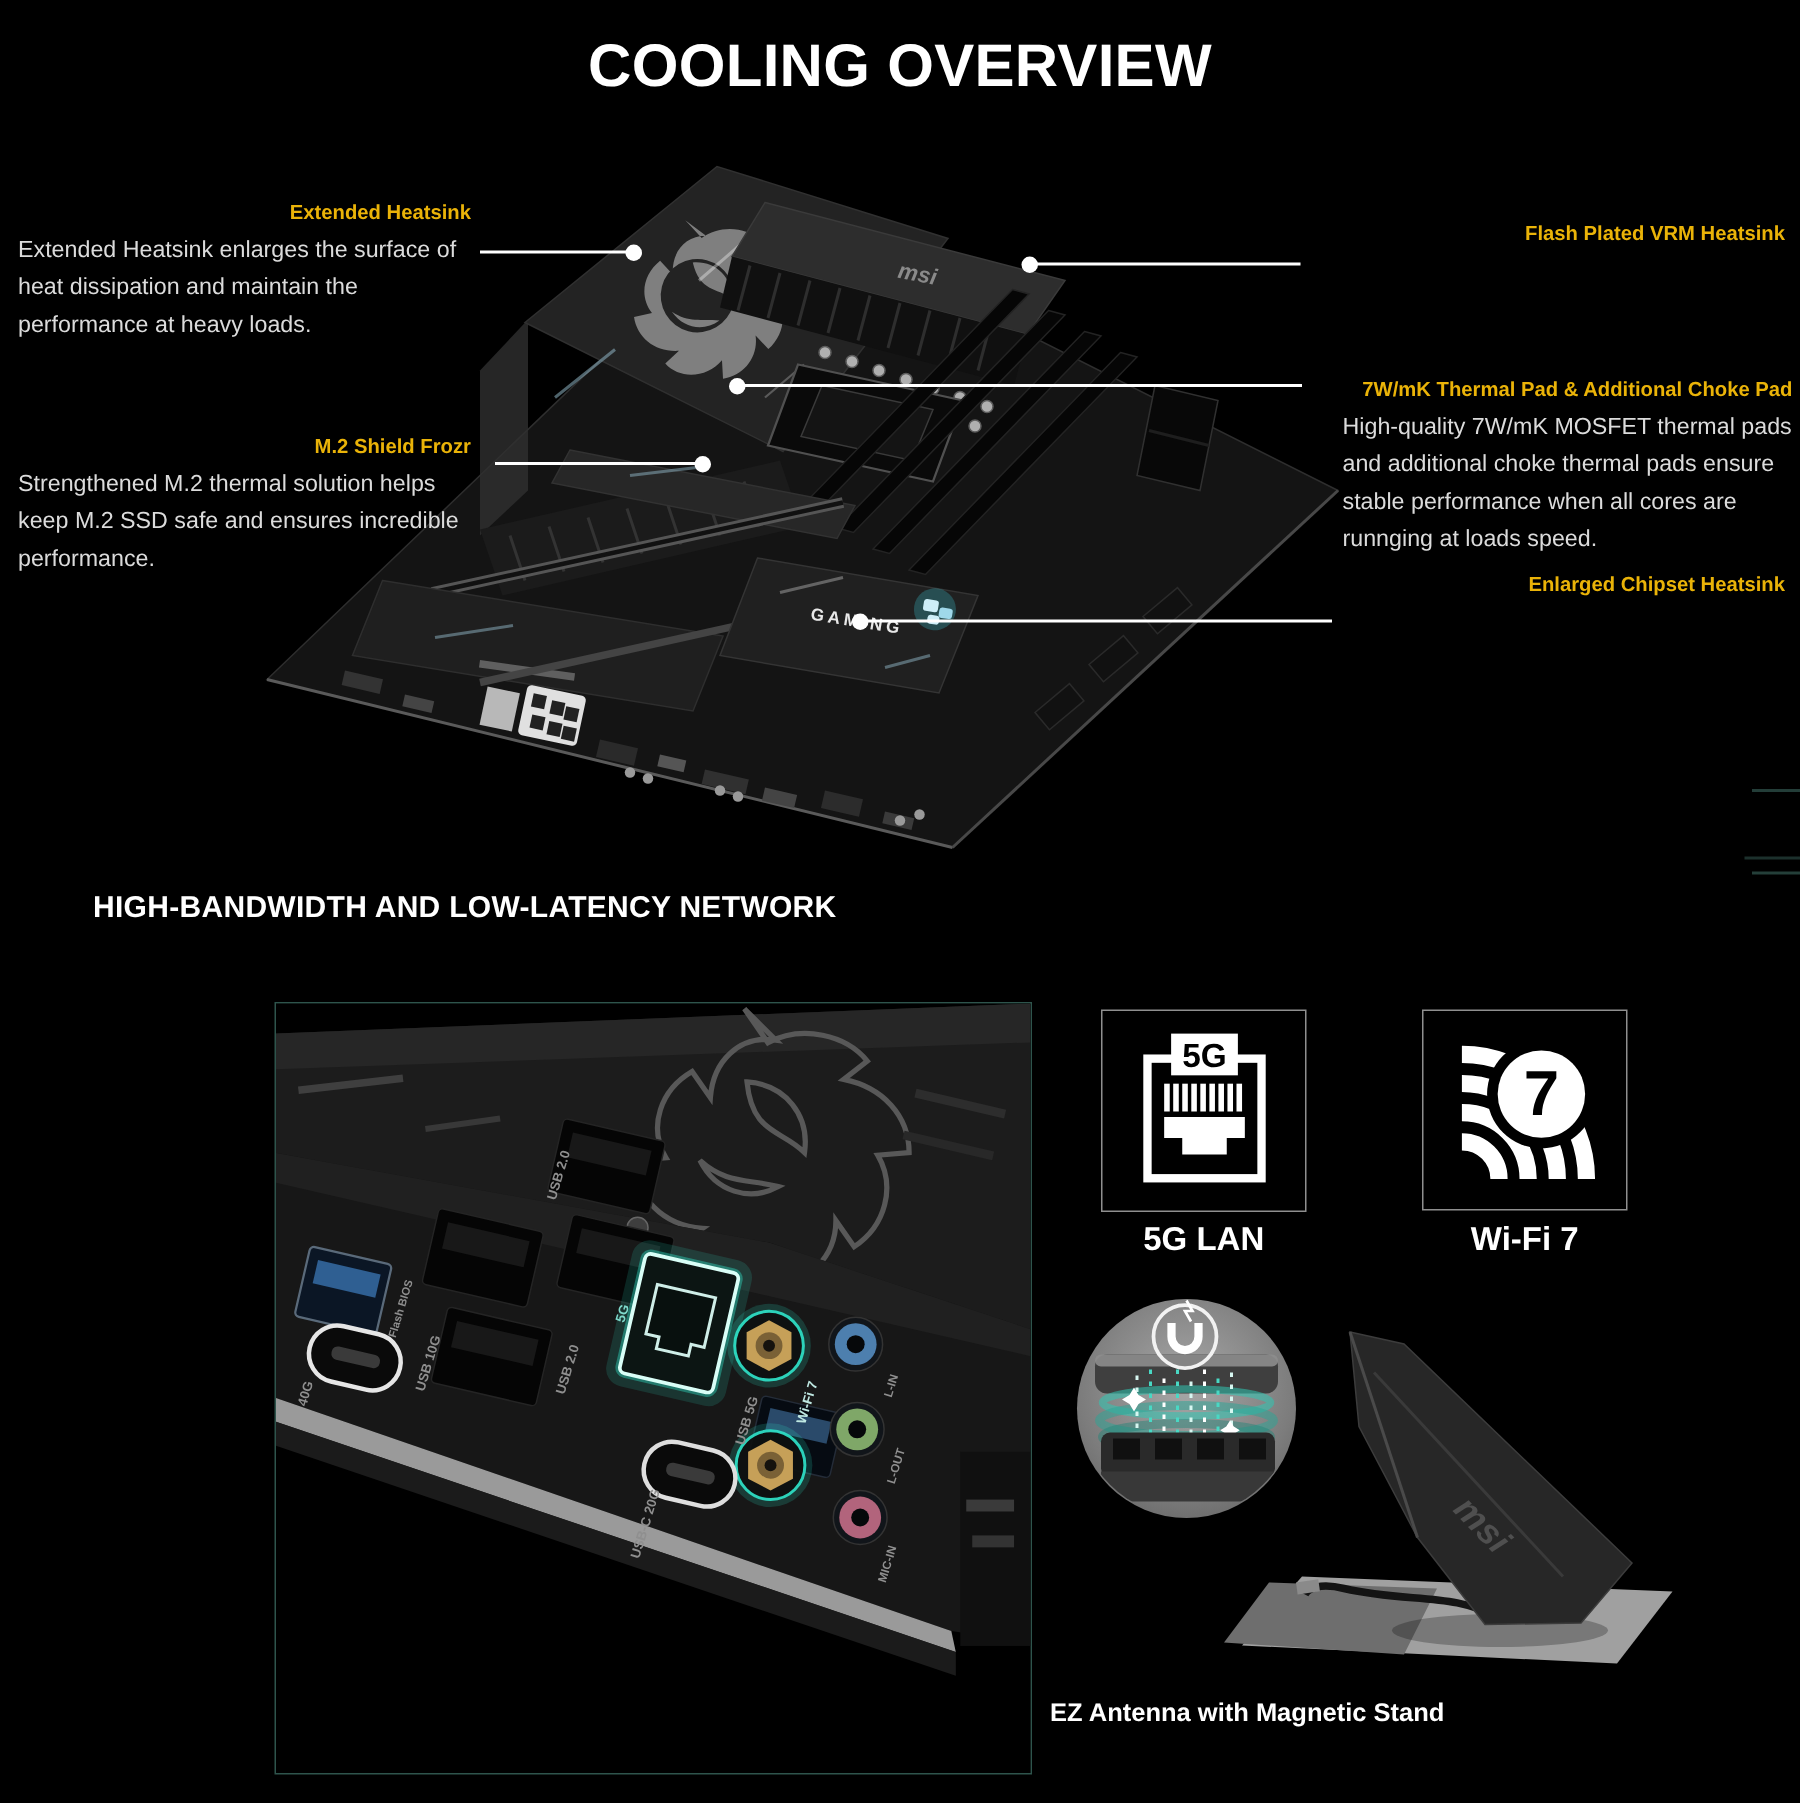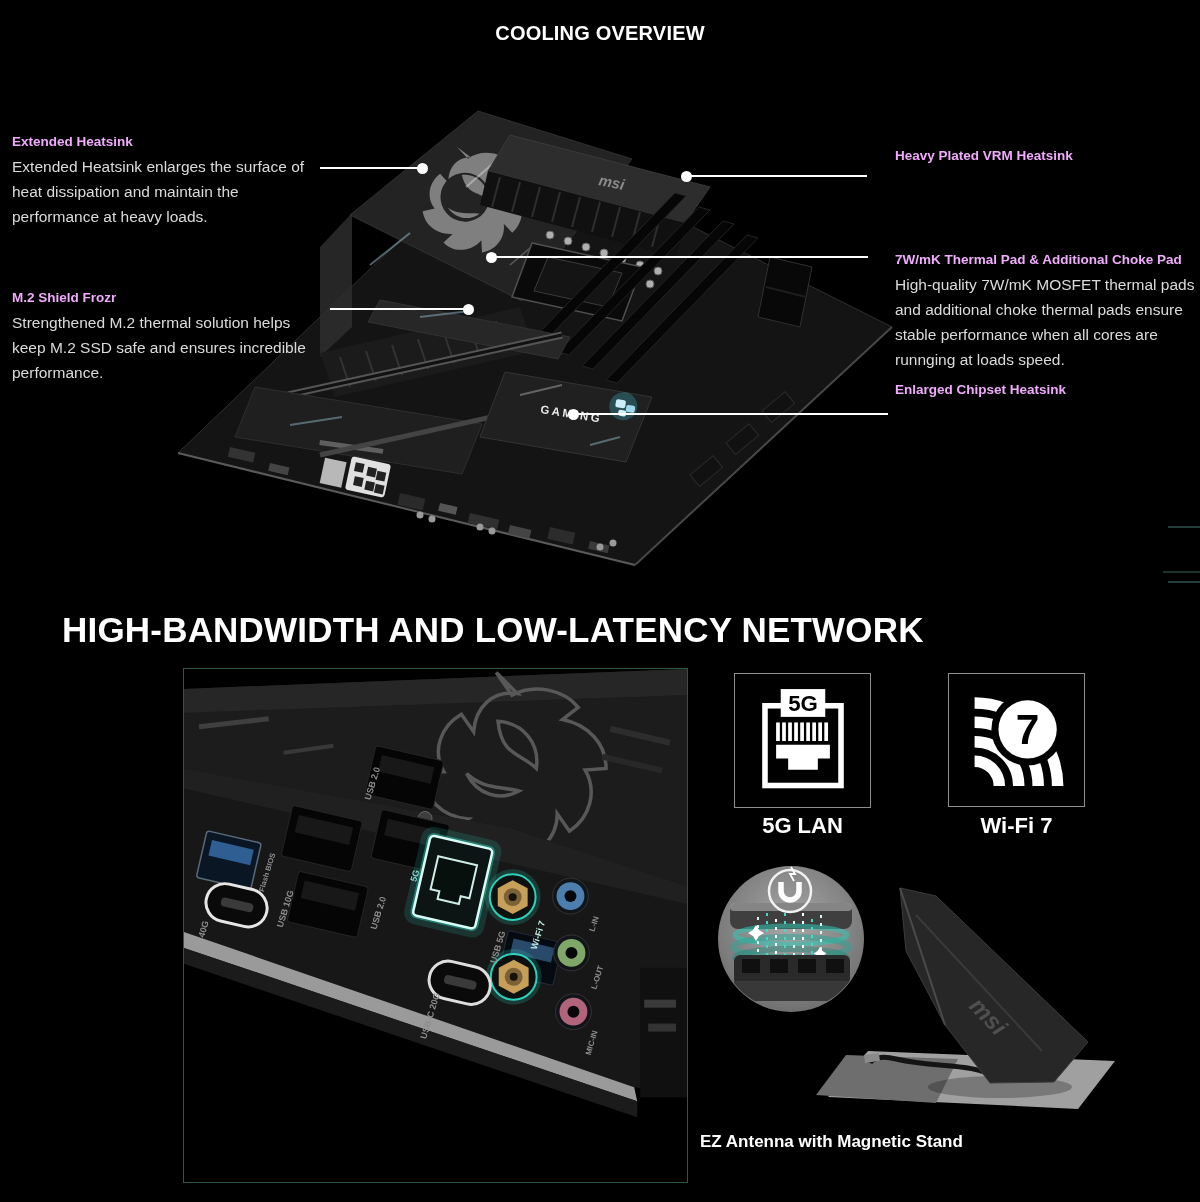--- a/index.html
+++ b/index.html
@@ -1,23 +1,23 @@
 <!DOCTYPE html>
 <html><head>
 <meta charset="utf-8">
 <style>
   html,body{margin:0;padding:0;background:#000;}
   #root{position:relative;width:1200px;height:1202px;background:#000;overflow:hidden;
         font-family:"Liberation Sans",sans-serif;color:#fff;}
   .h1{position:absolute;left:0;top:22px;width:100%;text-align:center;
+      font-size:40px;font-weight:700;letter-spacing:.2px;}
+  .h2{position:absolute;left:62px;top:594px;width:900px;
       font-size:20px;font-weight:700;letter-spacing:.2px;}
-  .h2{position:absolute;left:62px;top:610px;width:900px;
-      font-size:35px;font-weight:700;letter-spacing:.2px;}
   .callout{position:absolute;}
-  .callout .ct{font-size:13.5px;font-weight:700;color:#f0abfc;margin:0 0 5px 0;}
+  .callout .ct{font-size:13.5px;font-weight:700;color:#eab308;margin:0 0 5px 0;text-align:right;}
   .callout .cb{font-size:15.5px;line-height:25px;color:#dbdbdb;}
   .cl-ext{left:12px;top:134px;width:302px;}
   .cl-m2{left:12px;top:290px;width:302px;}
   .cl-vrm{left:895px;top:148px;width:295px;}
   .cl-pad{left:895px;top:252px;width:300px;}
   .cl-chip{left:895px;top:382px;width:295px;}
   .cline{position:absolute;height:2px;background:#fff;}
   .cdot{position:absolute;width:11px;height:11px;border-radius:50%;background:#fff;}
   .mb-svg{position:absolute;left:170px;top:95px;width:730px;height:480px;}
   .io-photo{position:absolute;left:183px;top:668px;width:505px;height:515px;
@@ -190,21 +190,21 @@
 
   <div class="callout cl-ext">
     <div class="ct">Extended Heatsink</div>
     <div class="cb">Extended Heatsink enlarges the surface of heat dissipation and maintain the performance at heavy loads.</div>
   </div>
   <div class="callout cl-m2">
     <div class="ct">M.2 Shield Frozr</div>
     <div class="cb">Strengthened M.2 thermal solution helps keep M.2 SSD safe and ensures incredible performance.</div>
   </div>
   <div class="callout cl-vrm">
-    <div class="ct">Heavy Plated VRM Heatsink</div>
+    <div class="ct">Flash Plated VRM Heatsink</div>
   </div>
   <div class="callout cl-pad">
     <div class="ct">7W/mK Thermal Pad &amp; Additional Choke Pad</div>
     <div class="cb">High-quality 7W/mK MOSFET thermal pads and additional choke thermal pads ensure stable performance when all cores are runnging at loads speed.</div>
   </div>
   <div class="callout cl-chip">
     <div class="ct">Enlarged Chipset Heatsink</div>
   </div>
 
   <div class="h2">HIGH-BANDWIDTH AND LOW-LATENCY NETWORK</div>

